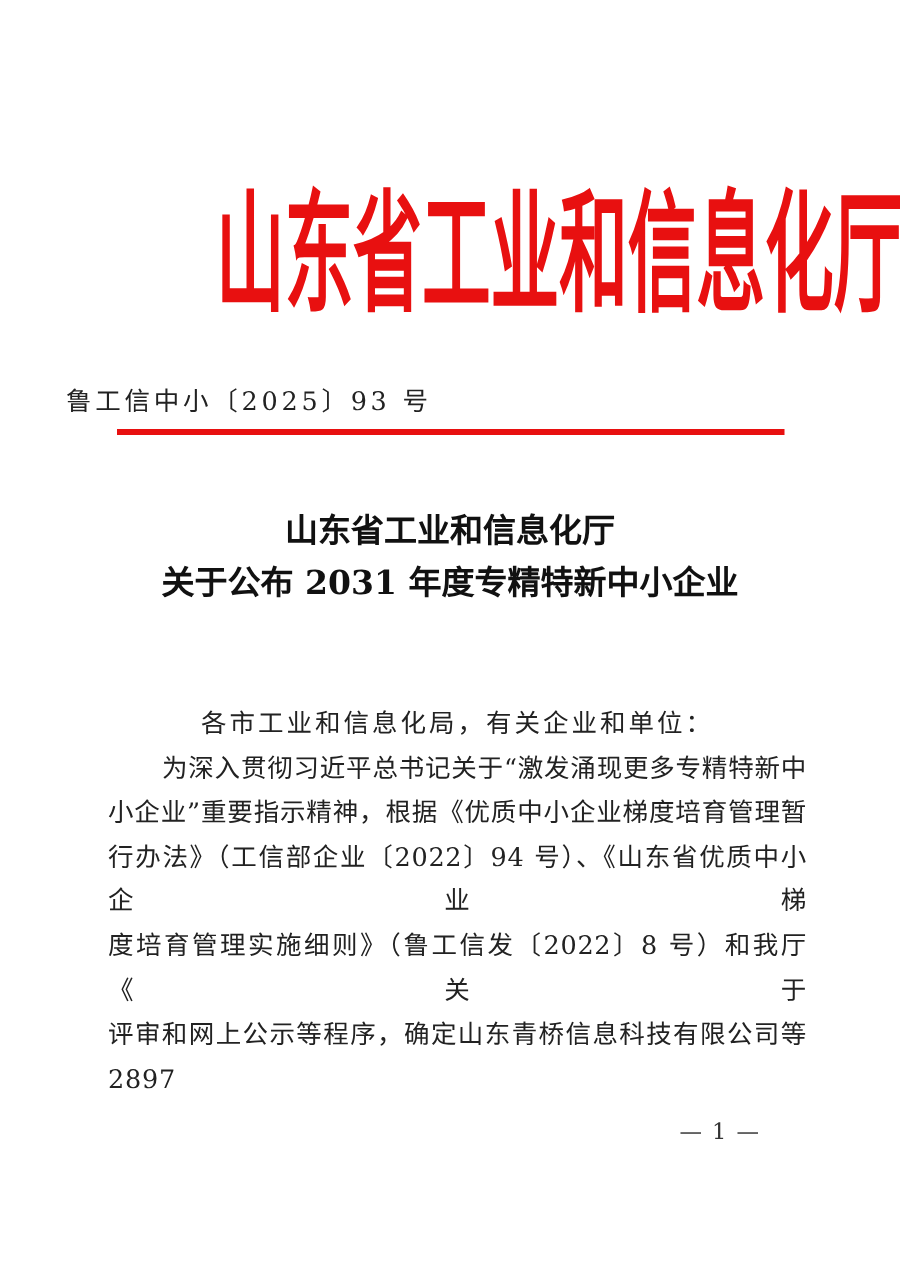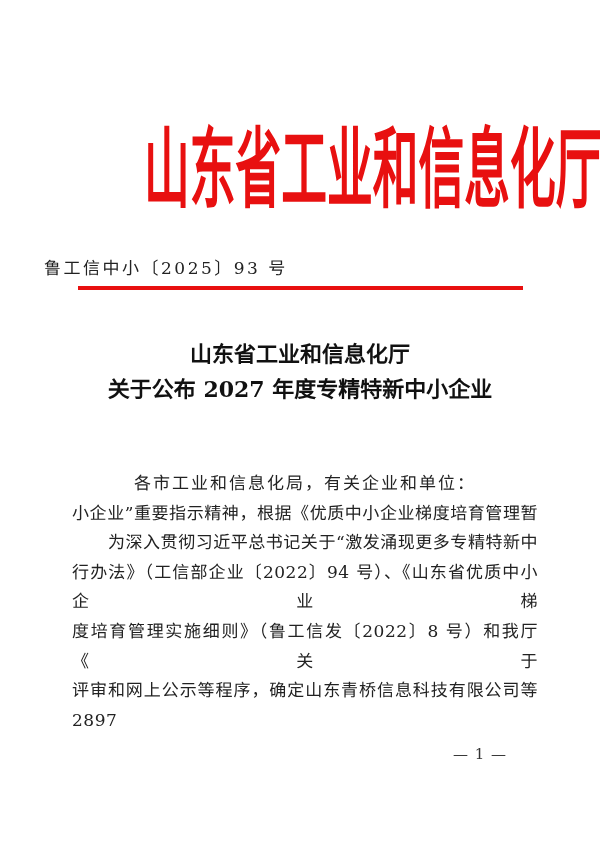--- a/index.html
+++ b/index.html
@@ -82,27 +82,27 @@
 <div class="page">
 
   <div class="letterhead">山东省工业和信息化厅文件</div>
 
   <div class="doc-number">鲁工信中小〔2025〕93 号</div>
 
   <div class="red-line"></div>
 
   <div class="title-block">
     <div class="title-line">山东省工业和信息化厅</div>
-    <div class="title-line">关于公布 2027 年度专精特新中小企业</div>
+    <div class="title-line">关于公布 2031 年度专精特新中小企业</div>
   </div>
 
   <div class="body-block">
     <div class="salutation">各市工业和信息化局，有关企业和单位：</div>
+    <div class="body-line indent">为深入贯彻习近平总书记关于“激发涌现更多专精特新中</div>
     <div class="body-line">小企业”重要指示精神，根据《优质中小企业梯度培育管理暂</div>
-    <div class="body-line indent">为深入贯彻习近平总书记关于“激发涌现更多专精特新中</div>
     <div class="body-line">行办法》（工信部企业〔2022〕94 号）、《山东省优质中小企业梯</div>
     <div class="body-line">度培育管理实施细则》（鲁工信发〔2022〕8 号）和我厅《关于</div>
     <div class="body-line">评审和网上公示等程序，确定山东青桥信息科技有限公司等 2897</div>
 
   </div>
 
   <div class="page-number">— 1 —</div>
 
 </div>
 

